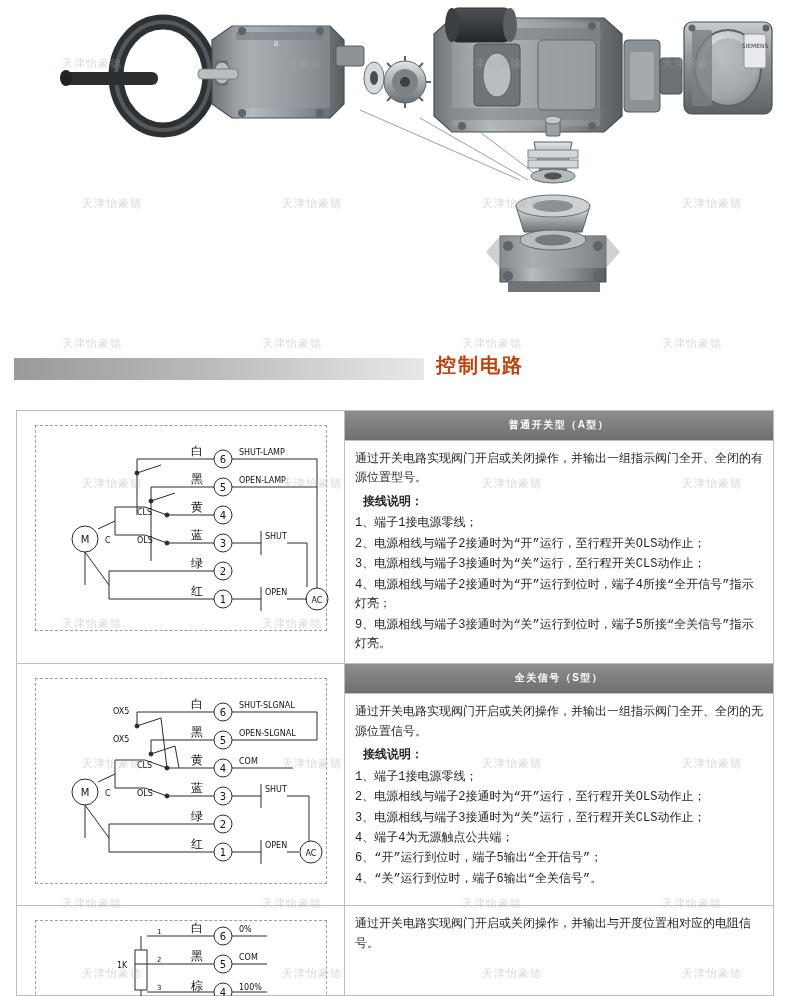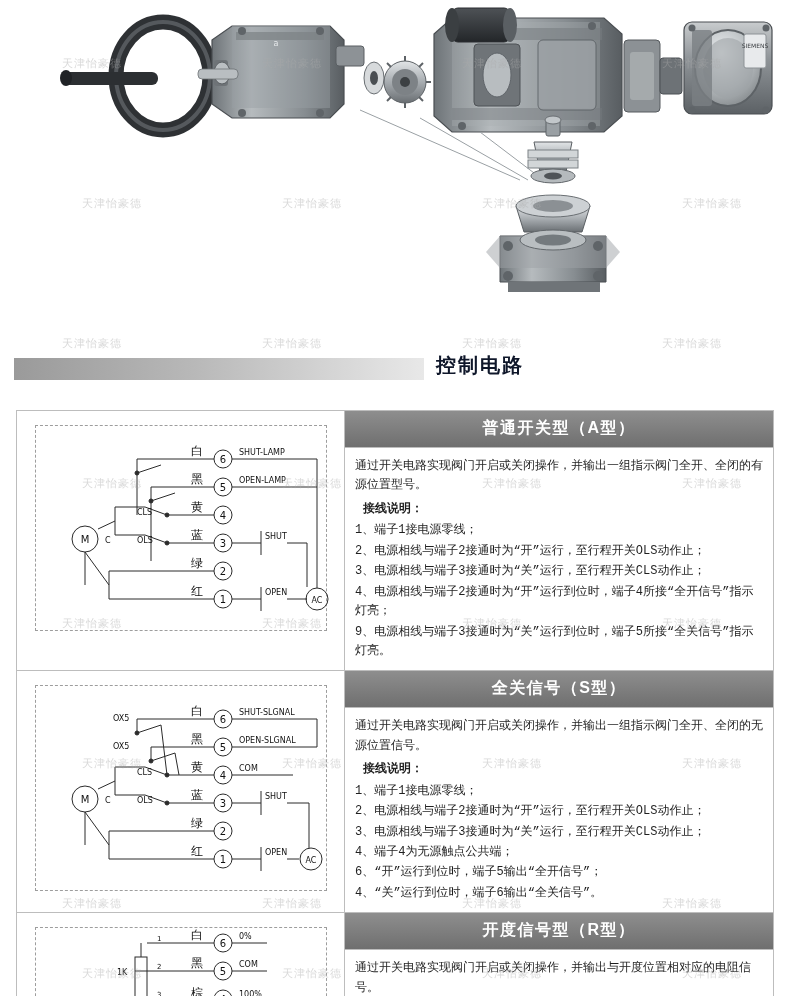--- a/index.html
+++ b/index.html
@@ -35,21 +35,21 @@
     position: absolute;
     left: 14px; top: 28px;
     width: 410px; height: 22px;
     background: linear-gradient(to right, #9a9a9a 0%, #b9b9b9 45%, #e8e8e8 100%);
   }
   .section-bar .bar-title {
     position: absolute;
     left: 436px; top: 22px;
     font-size: 20px;
     font-weight: bold;
-    color: #0f172a;
+    color: #c2410c;
     letter-spacing: 2px;
   }
 
   
   .table-wrap {
     position: relative;
     margin: 0 auto;
     width: 758px;
     border: 1px solid #bdbdbd;
     border-bottom: none;
@@ -69,21 +69,21 @@
     background: #fff;
   }
   .cell-text {
     flex: 1 1 auto;
     display: flex;
     flex-direction: column;
   }
   .type-header {
     background: linear-gradient(to bottom, #8e8e8e 0%, #6f6f6f 100%);
     color: #ffffff;
-    font-size: 16px;
+    font-size: 10px;
     font-weight: bold;
     text-align: center;
     padding: 7px 0 8px 0;
     letter-spacing: 1.5px;
     border-bottom: 1px solid #bdbdbd;
   }
   .type-body {
     padding: 9px 10px 8px 10px;
     font-size: 12px;
     line-height: 1.62;
@@ -506,21 +506,20 @@
           <text x="222" y="54" font-size="8">COM</text>
           <text x="222" y="84" font-size="8">100%</text>
           <text x="140" y="28" font-size="7">1</text>
           <text x="140" y="56" font-size="7">2</text>
           <text x="140" y="84" font-size="7">3</text>
           <text x="100" y="62" font-size="8">1K</text>
         </g>
       </svg>
     </div>
     <div class="cell-text">
-      <div class="type-header">开度信号型（R型）</div>
       <div class="type-body">
         <p class="intro">通过开关电路实现阀门开启或关闭操作，并输出与开度位置相对应的电阻信号。</p>
 
       </div>
     </div>
   </div>
 
 </div>
 
 <div class="wm-layer">

